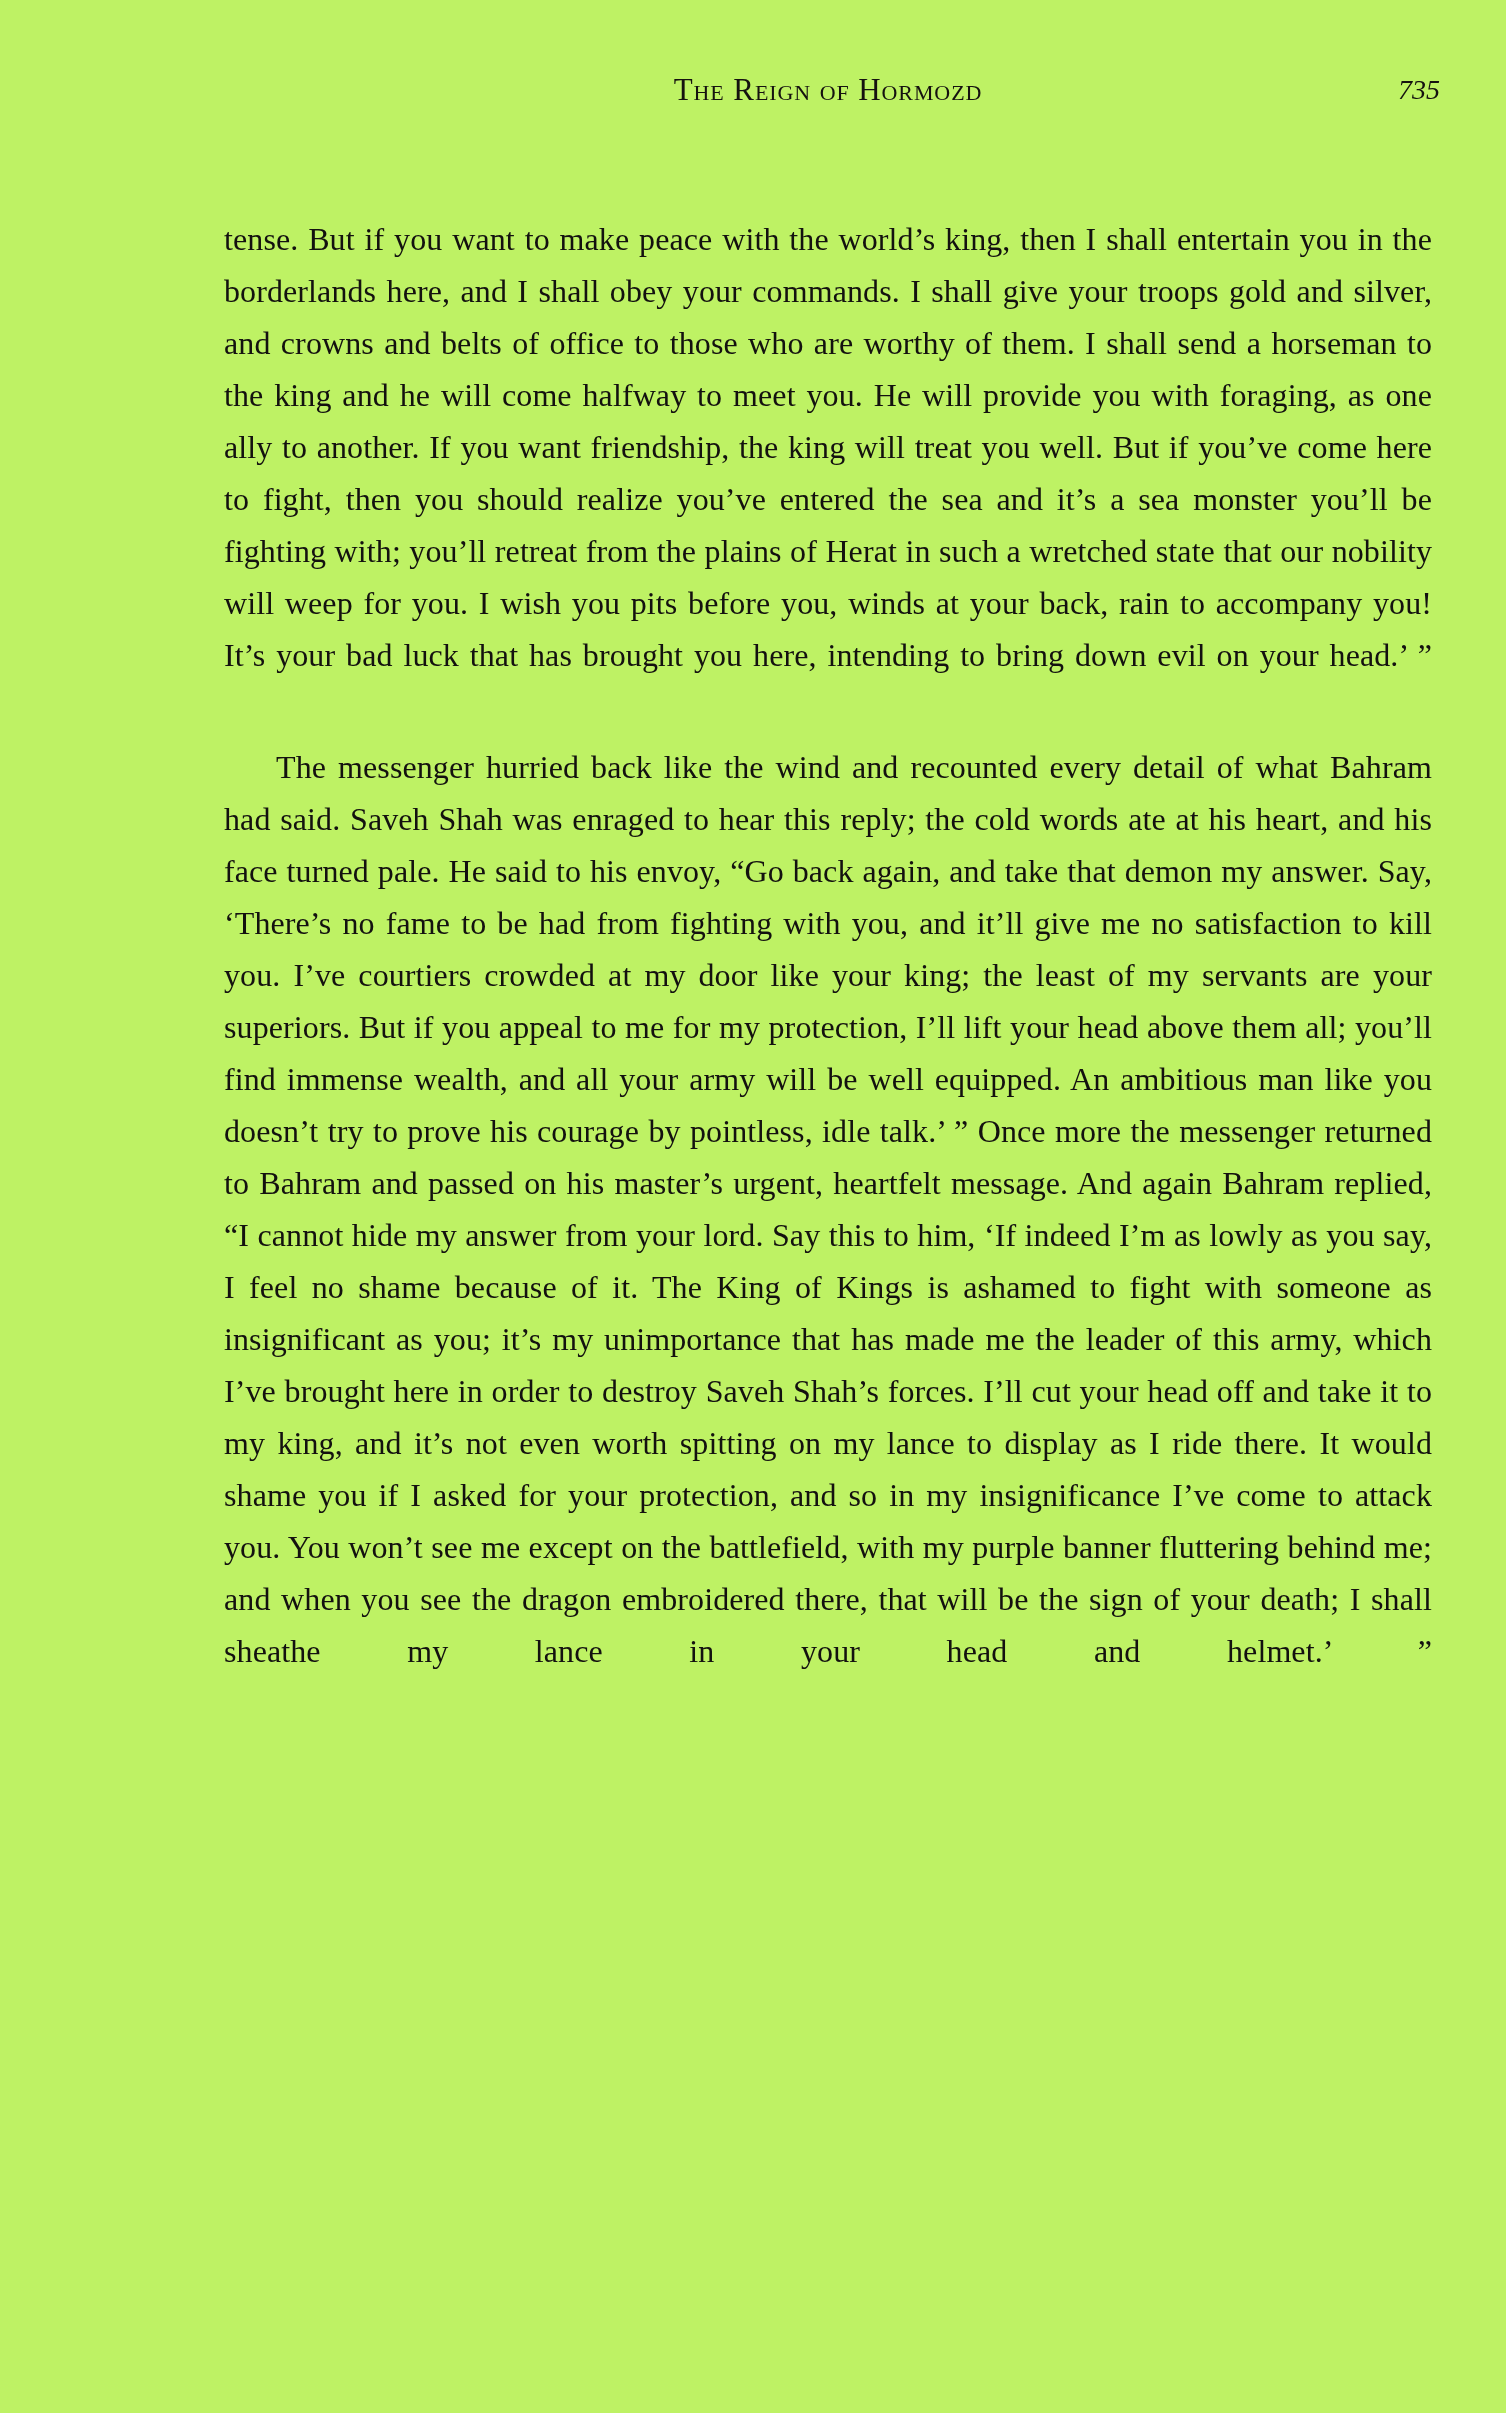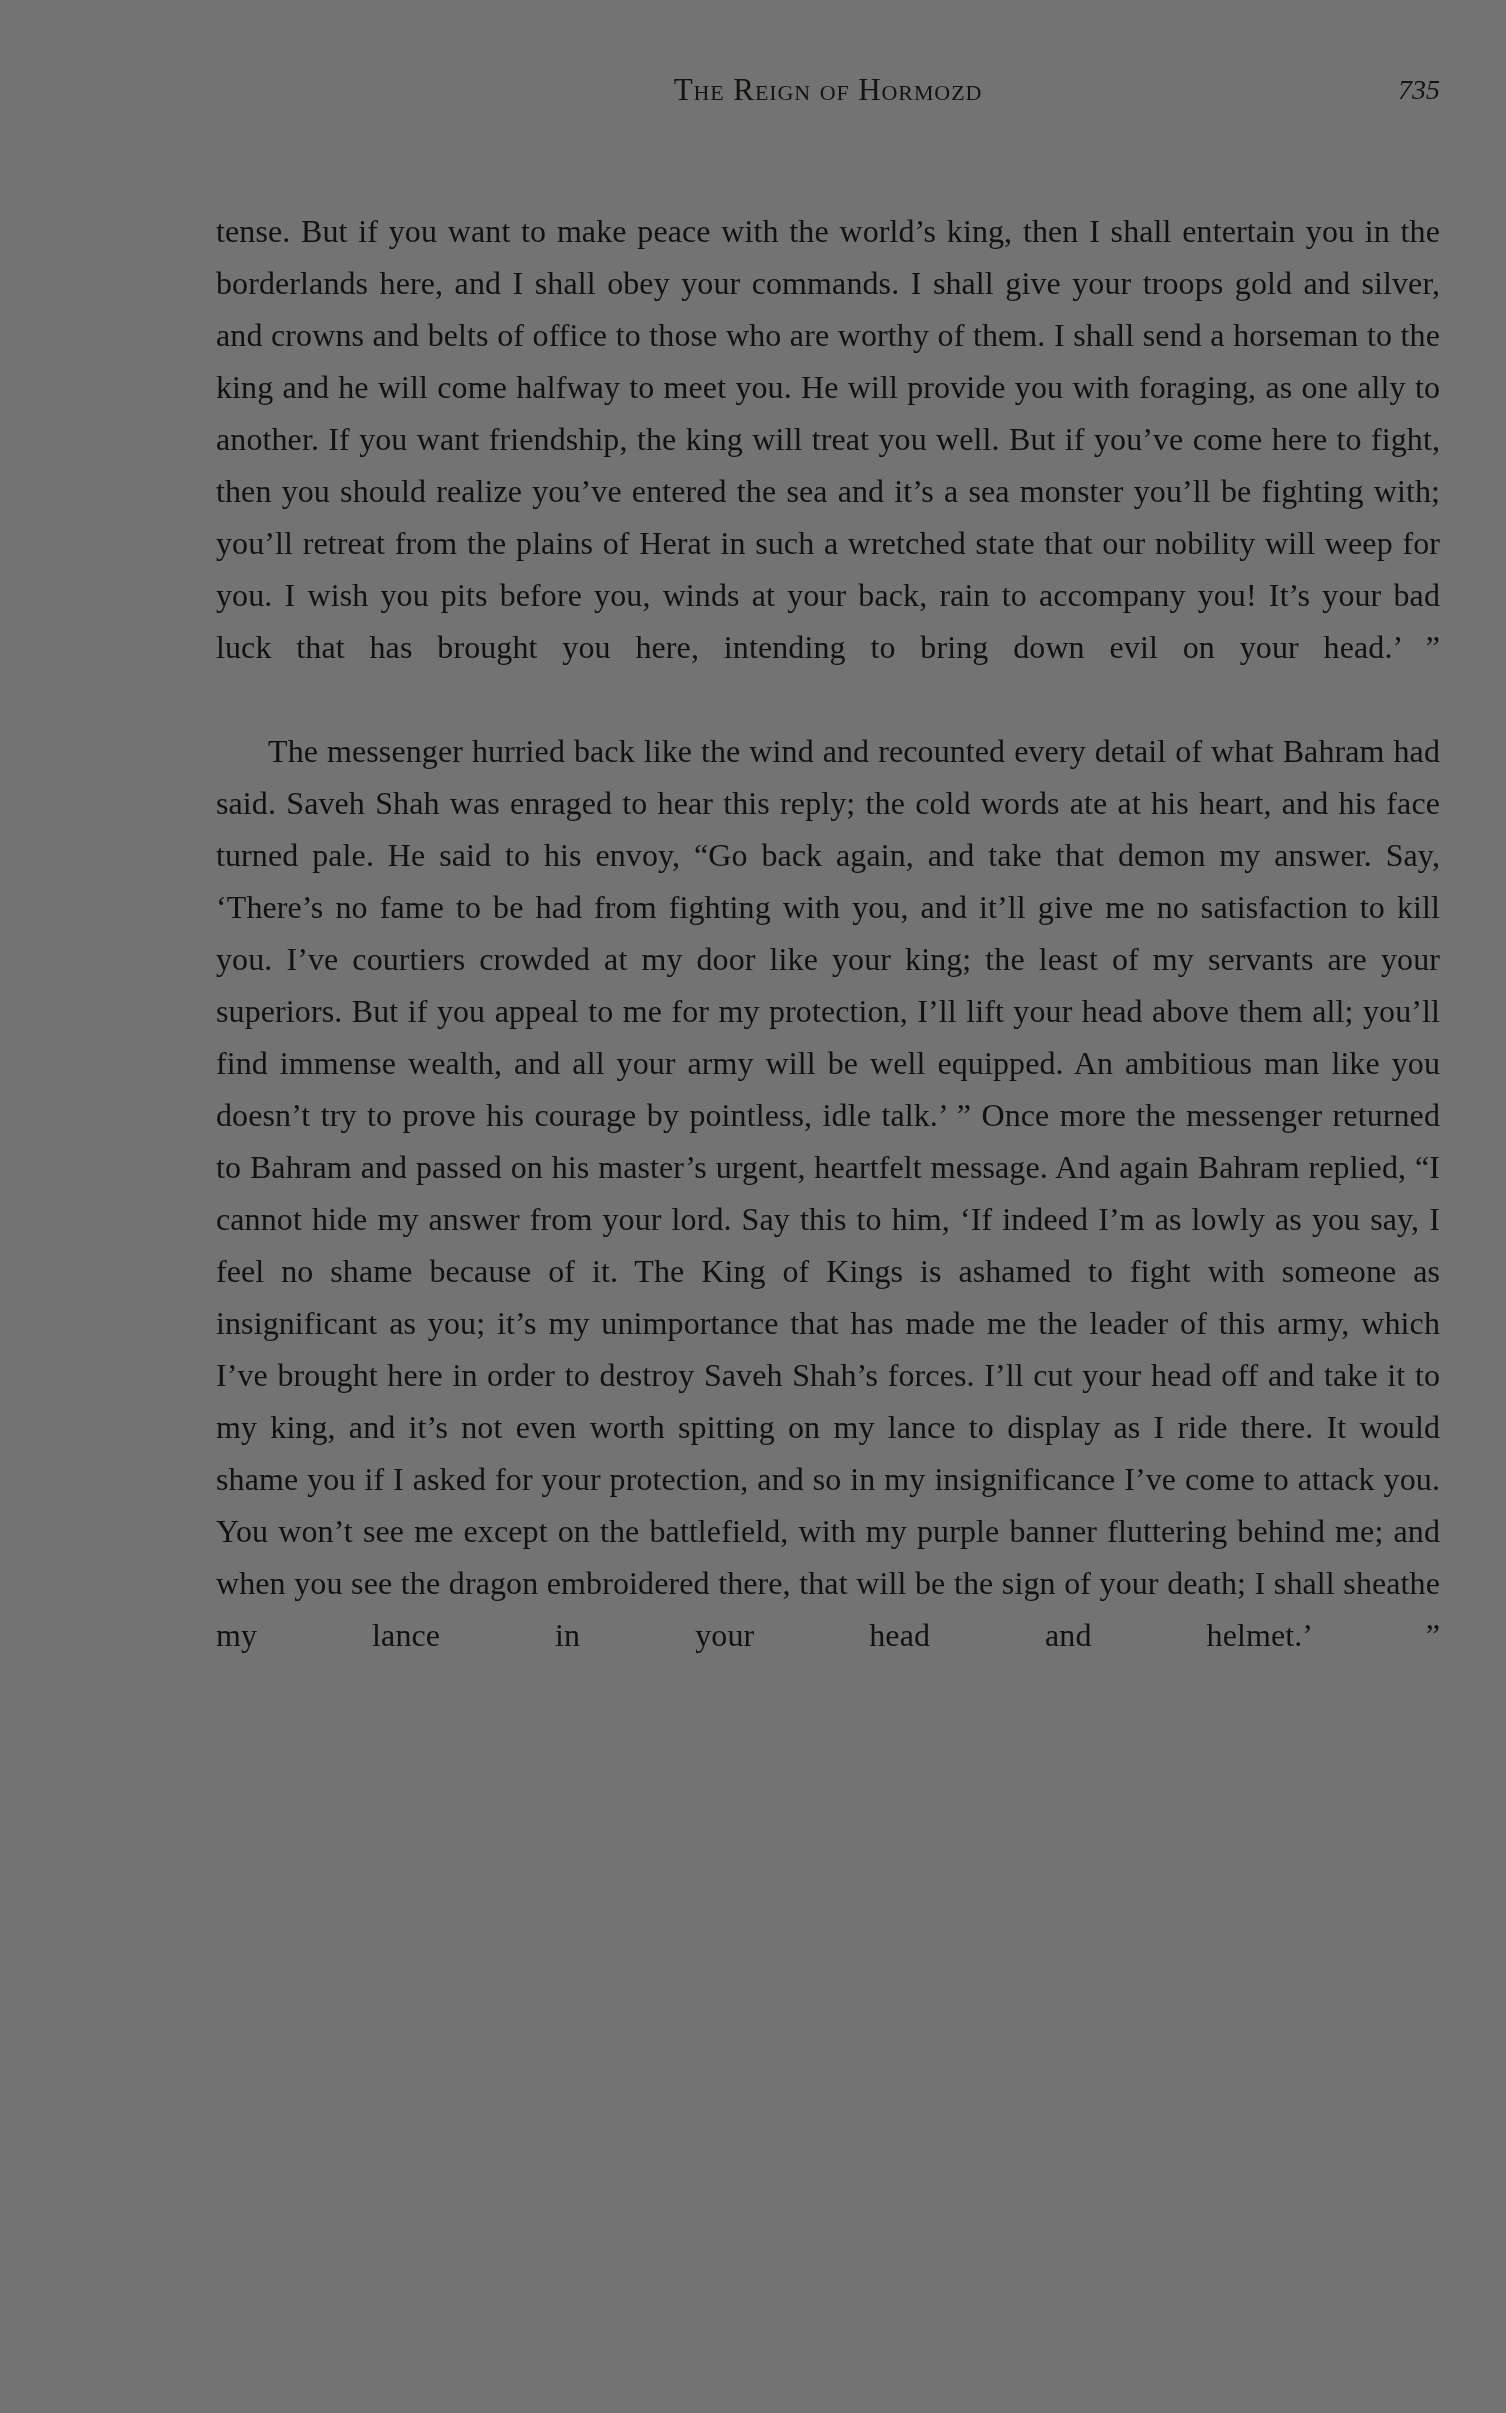--- a/index.html
+++ b/index.html
@@ -5,21 +5,21 @@
   html, body {
     margin: 0;
     padding: 0;
     background: #ffffff;
   }
 
   .page {
     position: relative;
     width: 1506px;
     height: 2413px;
-    background: #737373;
+    background: #bef264;
     box-sizing: border-box;
     overflow: hidden;
     font-family: "Liberation Serif", "DejaVu Serif", serif;
     color: #13110f;
   }
 
   
   .running-head {
     position: absolute;
     top: 69px;
@@ -54,21 +54,21 @@
 
   
   .textblock {
     position: absolute;
     top: 205px;
     left: 216px;
     width: 1224px;
   }
 
   .para {
-    margin: 0;
+    margin: 8px;
     text-align: justify;
     text-justify: inter-word;
     font-size: 32px;
     line-height: 52px;
     letter-spacing: 0.1px;
     word-spacing: 0.3px;
     color: #13110f;
     hyphens: none;
     -webkit-hyphens: none;
   }

